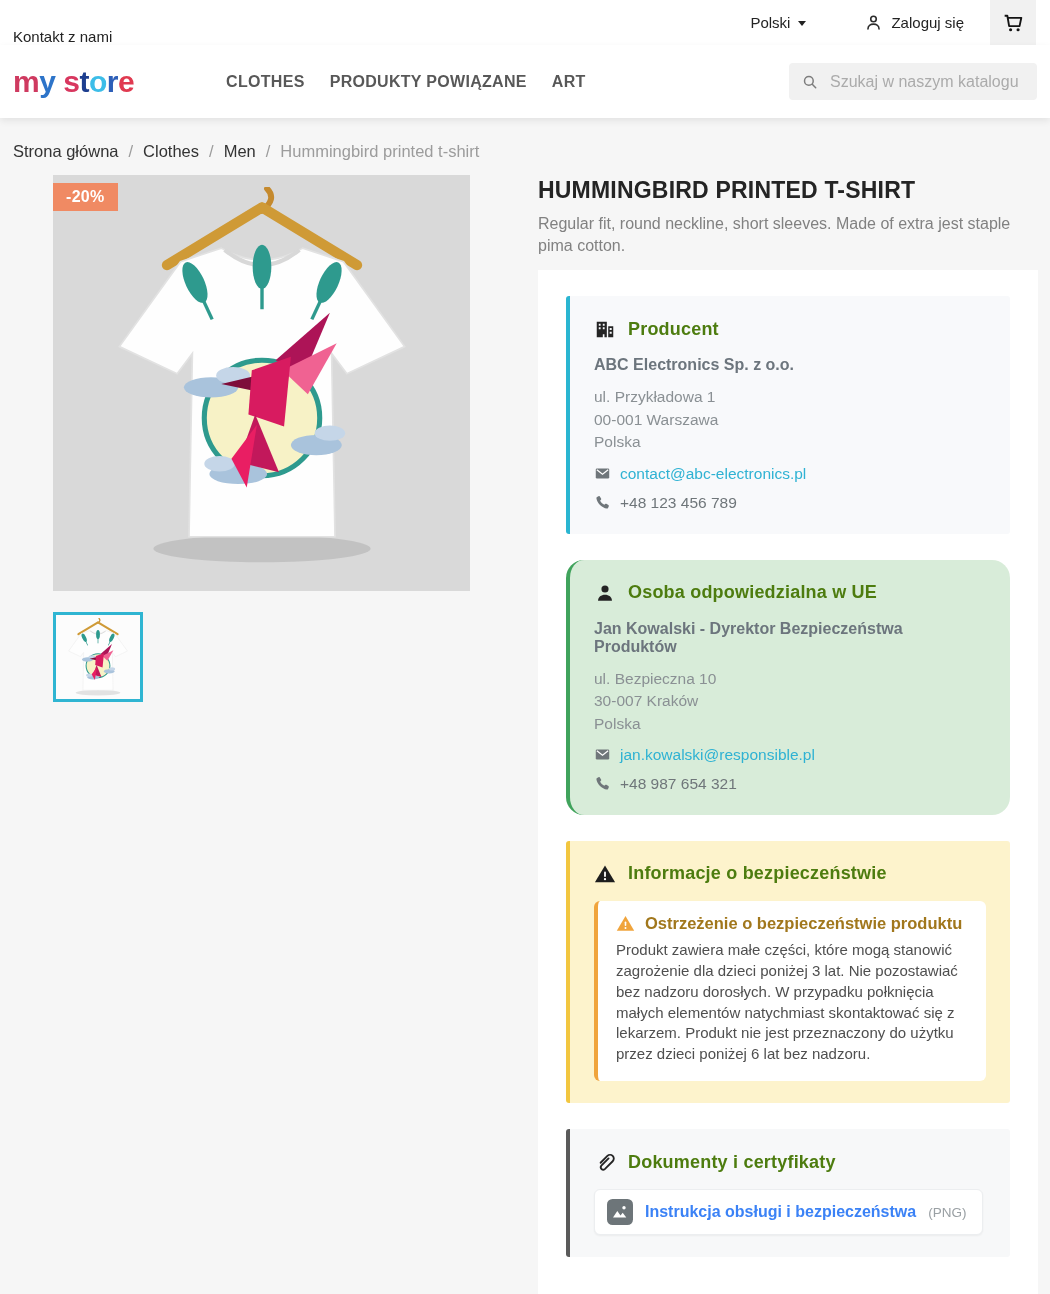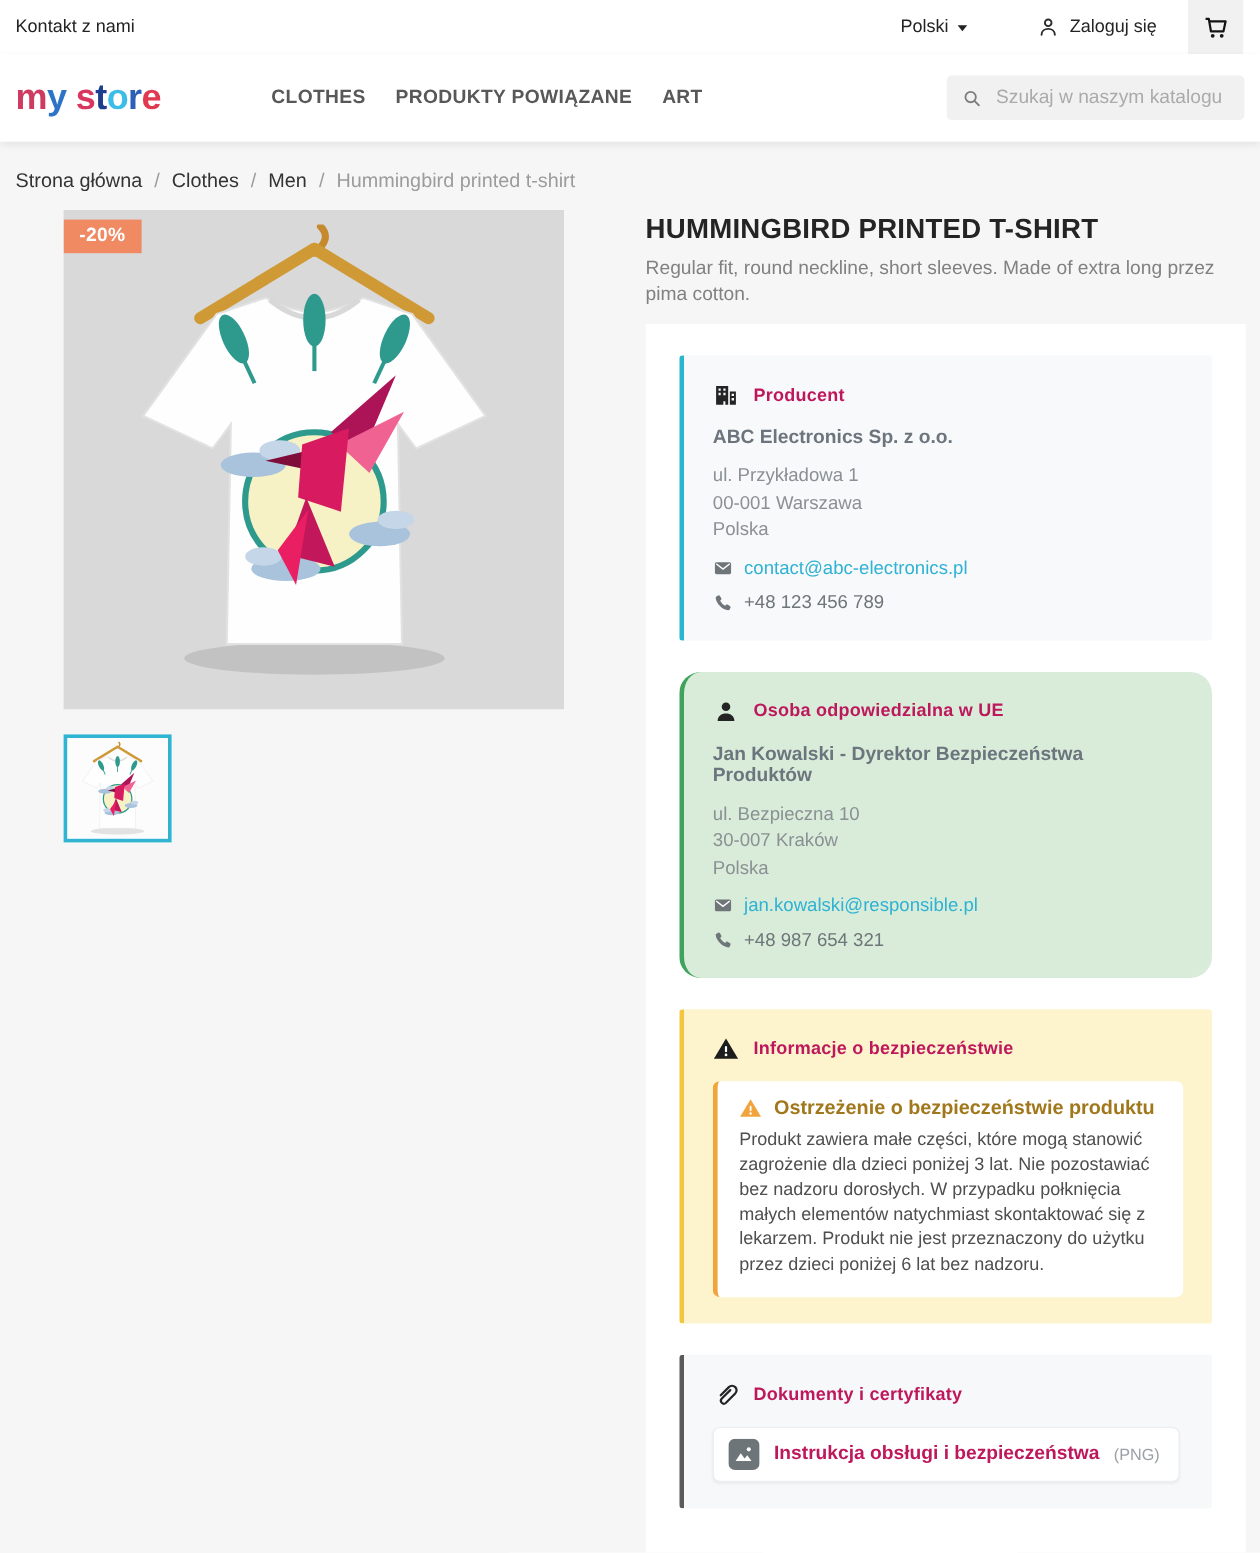--- a/index.html
+++ b/index.html
@@ -5,21 +5,21 @@
   * { box-sizing: border-box; }
   html,body { margin:0; padding:0; }
   body {
     width:1050px; height:1294px; overflow:hidden;
     font-family:"Liberation Sans", sans-serif;
     background:#ffffff; color:#232323;
   }
   a { text-decoration:none; color:inherit; }
 
   
-  .topbar { height:45px; display:flex; align-items:center; padding-left:13px; background:#fff; }
+  .topbar { height:45px; display:flex; align-items:flex-end; padding-left:13px; background:#fff; }
   .topbar-contact { font-size:15px; color:#232323; cursor:pointer; }
   .topbar-right { margin-left:auto; display:flex; align-items:center; height:100%; }
   .lang { display:flex; align-items:center; gap:8px; font-size:15px; color:#232323; margin-right:58px; cursor:pointer; }
   .caret { width:0; height:0; border-left:4.5px solid transparent; border-right:4.5px solid transparent; border-top:5.5px solid #222; margin-top:2px; }
   .login { display:flex; align-items:center; gap:8px; font-size:15px; color:#232323; margin-right:26px; cursor:pointer; }
   .login svg { width:19px; height:19px; color:#2c2c2c; }
   .cart-btn { width:46px; height:45px; background:#f1f1f1; display:flex; align-items:center; justify-content:center; cursor:pointer; margin-right:14px; }
   .cart-btn svg { width:25px; height:25px; color:#141414; }
 
   
@@ -59,38 +59,38 @@
   .tab.active { color:#2bb3d0; font-weight:600; border-bottom-color:#2bb3d0; }
 
   .cards { padding:26px 28px 0; display:flex; flex-direction:column; gap:26px; }
   .card { border-left:4px solid; border-radius:3px; padding:22px 24px; }
   .card.manufacturer { background:#f8f9fb; border-color:#2ab5d1; }
   .card.responsible  { background:#d8ecd9; border-color:#40a35c;border-radius:18px; }
   .card.safety       { background:#fdf3cc; border-color:#f2c63f; }
   .card.documents    { background:#f7f8f9; border-color:#5a5a5a; }
   .card-head { display:flex; align-items:center; gap:12px; }
   .card-head svg { width:22px; height:22px; color:#242424; flex:none; }
-  .card-title { font-size:15px; font-weight:700; color:#be185d; letter-spacing:0.2px; }
+  .card-title { font-size:18px; font-weight:700; color:#4d7c0f; letter-spacing:0.2px; }
   .entity-name { margin-top:16px; font-size:16px; font-weight:700; color:#6c757d; }
   .addr { margin-top:12px; font-size:15.5px; color:#8a9094; line-height:1.45; }
   .contact-row { margin-top:11px; display:flex; align-items:center; gap:9px; font-size:15.5px; color:#6f767a; }
   .contact-row svg { width:17px; height:17px; color:#6f767a; flex:none; }
   .email-link { color:#2fb2d3; cursor:pointer; }
 
   .warn-box { margin-top:16px; background:#fff; border-left:4px solid #f0a43c; border-radius:6px; padding:13px 18px 16px; }
   .warn-head { display:flex; align-items:center; gap:10px; color:#f0a43c; }
   .warn-head svg { width:19px; height:19px; flex:none; }
   .warn-title { font-size:16.5px; font-weight:700; color:#a1771c; }
   .warn-text { margin-top:7px; font-size:15px; color:#4f4f4f; line-height:1.39; }
 
   .doc-item { margin-top:16px; display:inline-flex; align-items:center; gap:12px; background:#fff;
               border:1px solid #eceef0; border-radius:6px; padding:9px 16px 9px 12px;
               box-shadow:0 1px 2px rgba(0,0,0,0.05); cursor:pointer; }
   .doc-icon { width:26px; height:26px; flex:none; }
-  .doc-label { font-size:16px; font-weight:600; color:#be185d; }
+  .doc-label { font-size:16px; font-weight:600; color:#3b82f6; }
   .doc-type { font-size:13.5px; color:#9aa0a4; }
 </style>
 </head>
 <body>
 
 <svg width="0" height="0" style="position:absolute" aria-hidden="true">
   <defs>
     <symbol id="i-person-o" viewBox="0 0 24 24">
       <g fill="none" stroke="currentColor" stroke-width="2" stroke-linecap="round">
         <circle cx="12" cy="7.6" r="3.5"></circle>
@@ -238,21 +238,21 @@
       </div>
       <div class="thumb">
         <svg width="70" height="79" viewBox="0 0 200 225">
             <use href="#tshirt-art"></use>
           </svg>
       </div>
     </div>
 
     <div class="right-col">
       <h1 class="product-title">HUMMINGBIRD PRINTED T-SHIRT</h1>
-      <p class="product-desc">Regular fit, round neckline, short sleeves. Made of extra long przez pima cotton.</p>
+      <p class="product-desc">Regular fit, round neckline, short sleeves. Made of extra jest staple pima cotton.</p>
 
       <div class="panel">
 
         <div class="cards">
 
           <div class="card manufacturer">
             <div class="card-head">
               <svg>
                   <use href="#i-building"></use>
                 </svg>

